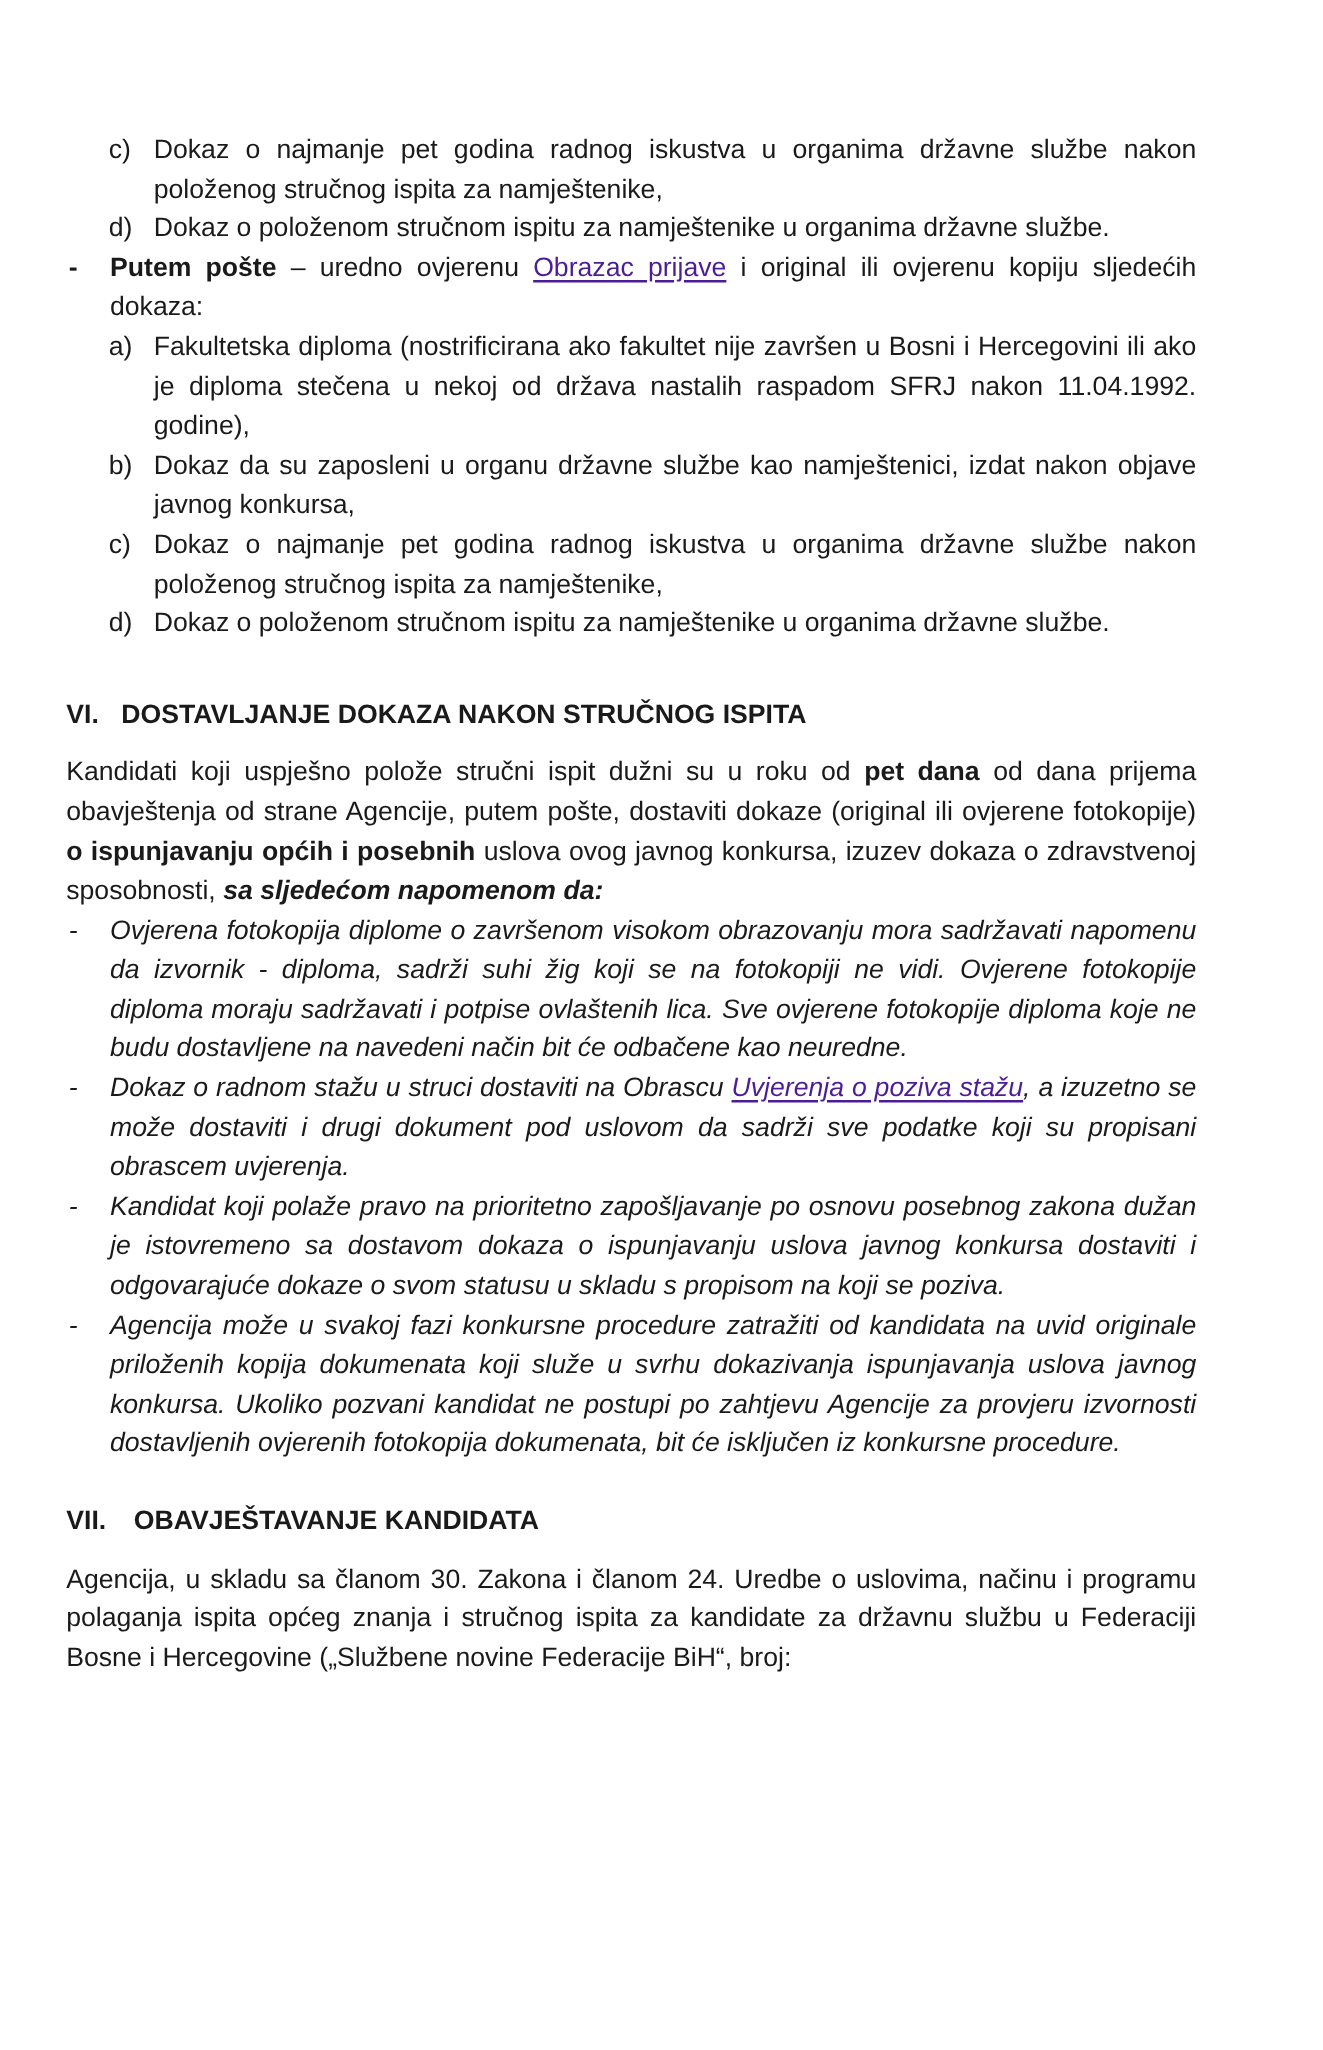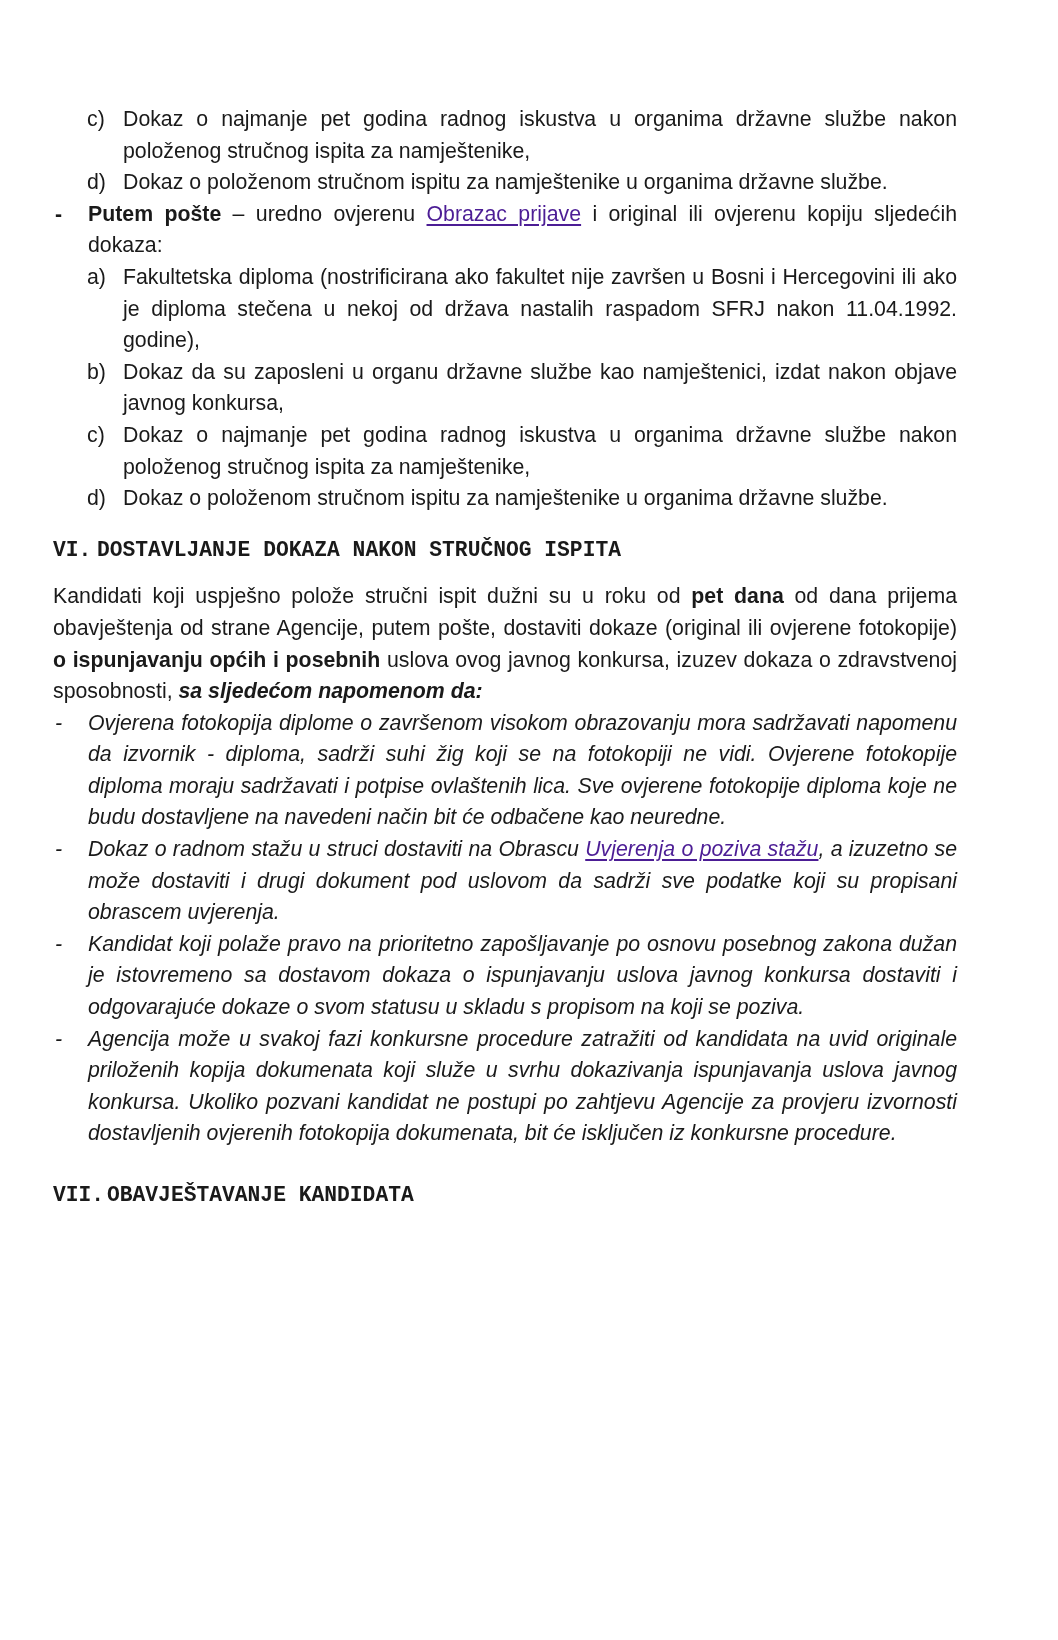--- a/index.html
+++ b/index.html
@@ -15,23 +15,22 @@
   }
   .line-block { margin: 0; }
   .alpha-item { display: flex; padding-left: 34px; }
   .alpha-item .marker { flex: 0 0 36px; }
   .alpha-item .text { flex: 1; text-align: justify; }
   .dash-item { display: flex; }
   .dash-item .marker { flex: 0 0 35px; padding-left: 2px; box-sizing: border-box; }
   .dash-item .text { flex: 1; text-align: justify; }
   .dash-item .marker.bold { font-weight: bold; }
   .section-heading {
-    font-weight: bold; font-size: 21.3px; margin: 20px 0 0 0; line-height: 31.6px;
+    font-weight: bold; font-size: 21.3px; margin: 41px 0 0 0; line-height: 31.6px;
     text-align: left;
-    font-family: Liberation Mono, monospace;
   }
   .section-heading .num { display: inline-block; }
   .para { margin: 15px 0 0 0; }
   .link { color: #4c1d95; text-decoration: underline; text-underline-offset: 3px; }
   .italic-list { font-style: italic; }
   b { font-weight: bold; margin-top: 28px; }
   .sub-list { margin: 0; }
 </style>
 </head>
 <body>
@@ -95,14 +94,15 @@
     <div class="dash-item">
       <span class="marker">-</span>
       <span class="text">Agencija može u svakoj fazi konkursne procedure zatražiti od kandidata na uvid originale priloženih kopija dokumenata koji služe u svrhu dokazivanja ispunjavanja uslova javnog konkursa. Ukoliko pozvani kandidat ne postupi po zahtjevu Agencije za provjeru izvornosti dostavljenih ovjerenih fotokopija dokumenata, bit će isključen iz konkursne procedure.</span>
     </div>
   </div>
 
   <h2 class="section-heading" style="margin-top:30px">
     <span class="num" style="width:54px">VII.</span><span>OBAVJEŠTAVANJE KANDIDATA</span>
   </h2>
 
+  <p class="para line-block">Agencija, u skladu sa članom 30. Zakona i članom 24. Uredbe o uslovima, načinu i programu polaganja ispita općeg znanja i stručnog ispita za kandidate za državnu službu u Federaciji Bosne i Hercegovine („Službene novine Federacije BiH“, broj:</p>
 
 </div>
 
 </body></html>

